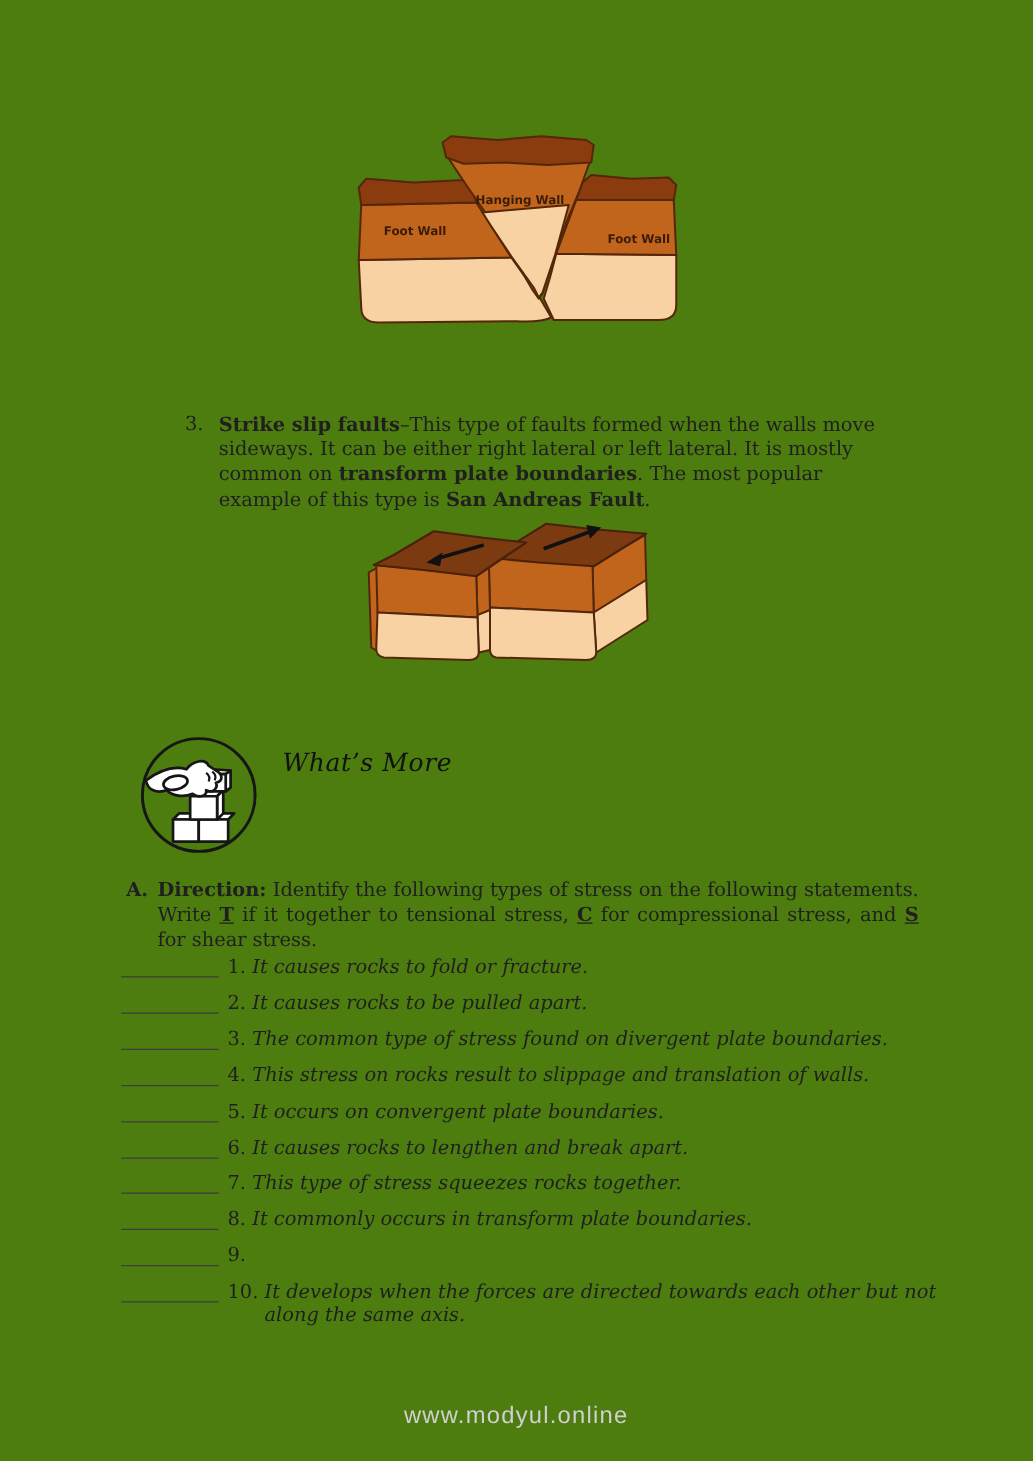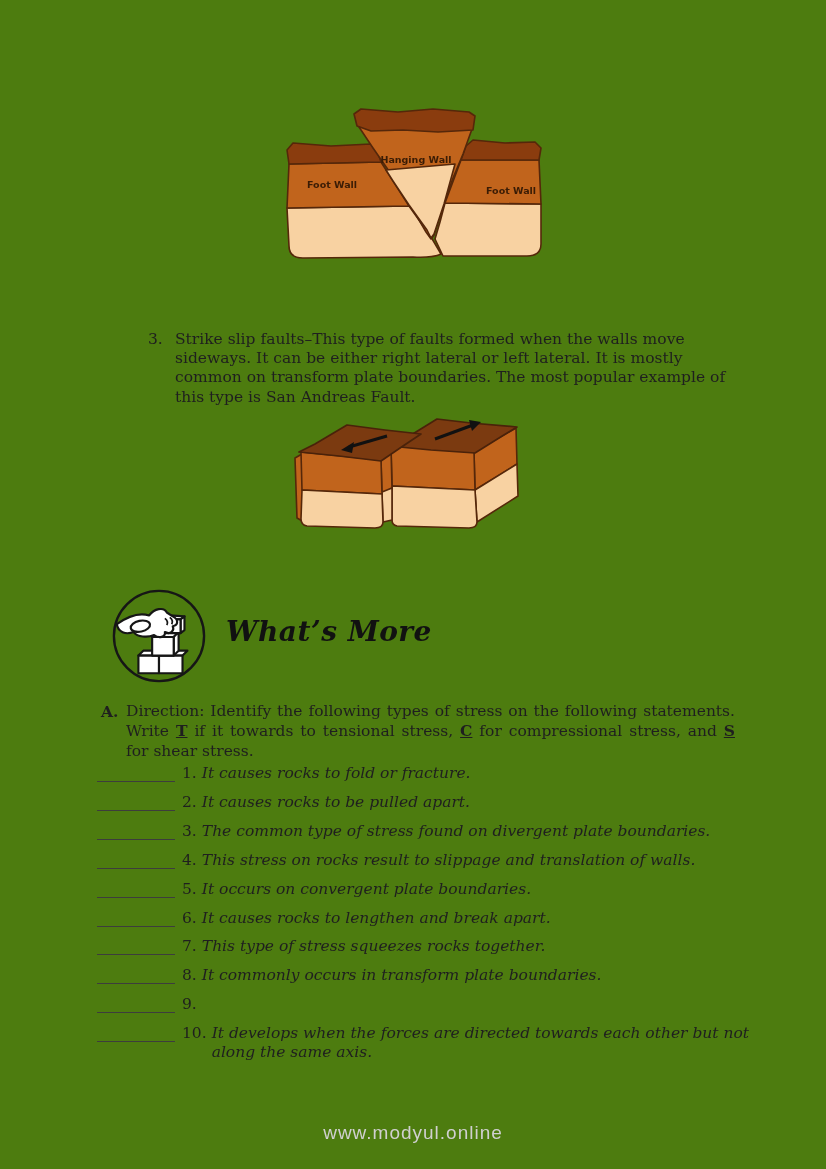--- a/index.html
+++ b/index.html
@@ -10,28 +10,28 @@
   .fig2{position:absolute;left:291px;top:406px;width:240px;height:140px;}
   .ol{stroke:#55270a;stroke-width:1.6;stroke-linejoin:round;}
   .ol2{stroke:#4a220a;stroke-width:1.7;stroke-linejoin:round;}
   .fault-label{font-family:"DejaVu Sans",sans-serif;font-weight:bold;font-size:9.5px;fill:#3a1c05;}
   .arrow{stroke:#111;stroke-width:3;}
   .arrowhead{fill:#111;}
   
   .para{position:absolute;left:148px;top:330px;width:579px;display:flex;gap:9px;
         font-size:15.5px;line-height:1.24;}
   .para .num{flex:none;width:18px;}
-  .bold{font-weight:normal;}
+  .bold{font-weight:bold;}
   .bu{font-weight:bold;text-decoration:underline;}
   
   .wm-icon{position:absolute;left:110px;top:587px;width:98px;height:98px;}
   .icon-line{fill:none;stroke:#161616;stroke-width:2.4;}
   .icon-shape{fill:#ffffff;stroke:#161616;stroke-width:2.2;stroke-linejoin:round;}
   .icon-thin{fill:none;stroke:#161616;stroke-width:1.8;}
-  .wm-title{position:absolute;left:226px;top:615px;font-size:28px;font-weight:bold;
+  .wm-title{position:absolute;left:226px;top:598px;font-size:20px;font-weight:normal;
             font-style:italic;letter-spacing:.5px;color:#111;}
   
   .secA{position:absolute;left:101px;top:702px;width:634px;display:flex;gap:7px;
         font-size:15.5px;line-height:1.25;}
   .secA .num{flex:none;width:18px;font-weight:bold;}
   .secA .body{text-align:justify;}
   
   .quiz{position:absolute;left:97px;top:764px;width:662px;font-size:15.5px;}
   .q-row{display:flex;align-items:flex-start;margin-bottom:10px;line-height:1.22;}
   .blank{flex:none;width:78px;height:17px;border-bottom:1.4px solid #3d3d3d;margin-right:7px;}
@@ -120,21 +120,21 @@
     <rect class="icon-shape" x="57" y="33" width="15" height="14"></rect>
 
     <path class="icon-shape" d="M7,38 C18,30 30,26 40,29 C45,22 55,20 58,26 L64,30 C70,33 70,39 64,40 C66,44 62,49 56,46 C57,51 50,53 45,49 C38,52 28,51 24,46 C16,49 8,46 7,38 Z"></path>
     <ellipse class="icon-shape" cx="31" cy="40" rx="10" ry="5.5" transform="rotate(-12 31 40)"></ellipse>
     <path class="icon-thin" d="M56,32 q4,3 2,7 M61,31 q4,3 2,7"></path>
   </svg>
   <div class="wm-title">What’s More</div>
 
   <div class="secA">
     <span class="num">A.</span>
-    <div class="body"><span class="bold">Direction:</span><span> Identify the following types of stress on the following statements. Write </span><span class="bu">T</span><span> if it towards to tensional stress, </span><span class="bu">C</span><span> for compressional stress, and </span><span class="bu">S</span><span> for shear stress.</span></div>
+    <div class="body"><span class="bold">Direction:</span><span> Identify the following types of stress on the following statements. Write </span><span class="bu">T</span><span> if it together to tensional stress, </span><span class="bu">C</span><span> for compressional stress, and </span><span class="bu">S</span><span> for shear stress.</span></div>
   </div>
 
   <div class="quiz">
     <div class="q-row">
       <span class="blank"></span>
       <span class="q-num">1.</span>
       <span class="q-text">It causes rocks to fold or fracture.</span>
     </div>
     <div class="q-row">
       <span class="blank"></span>

